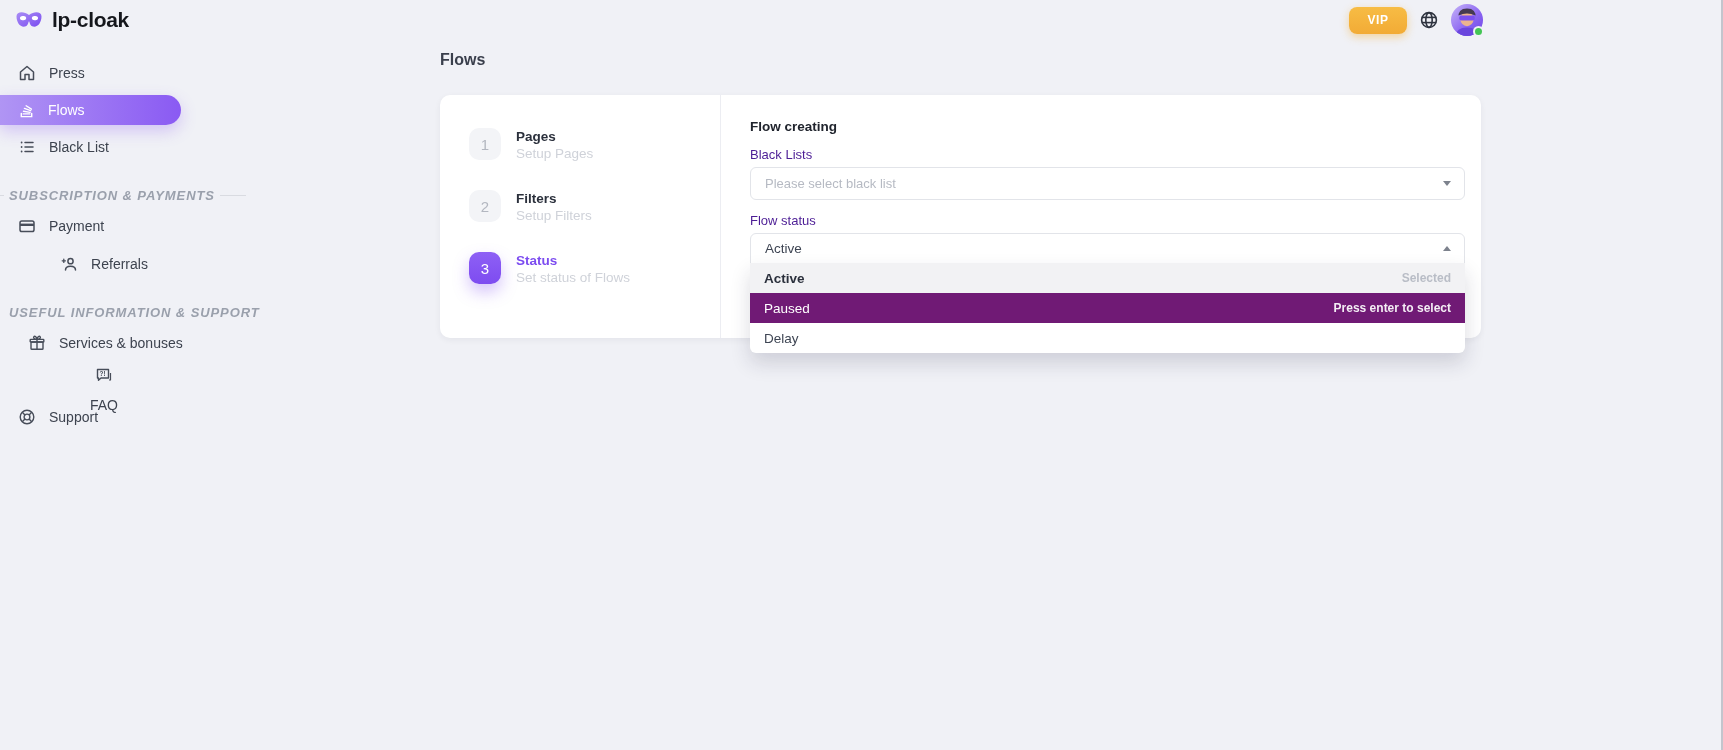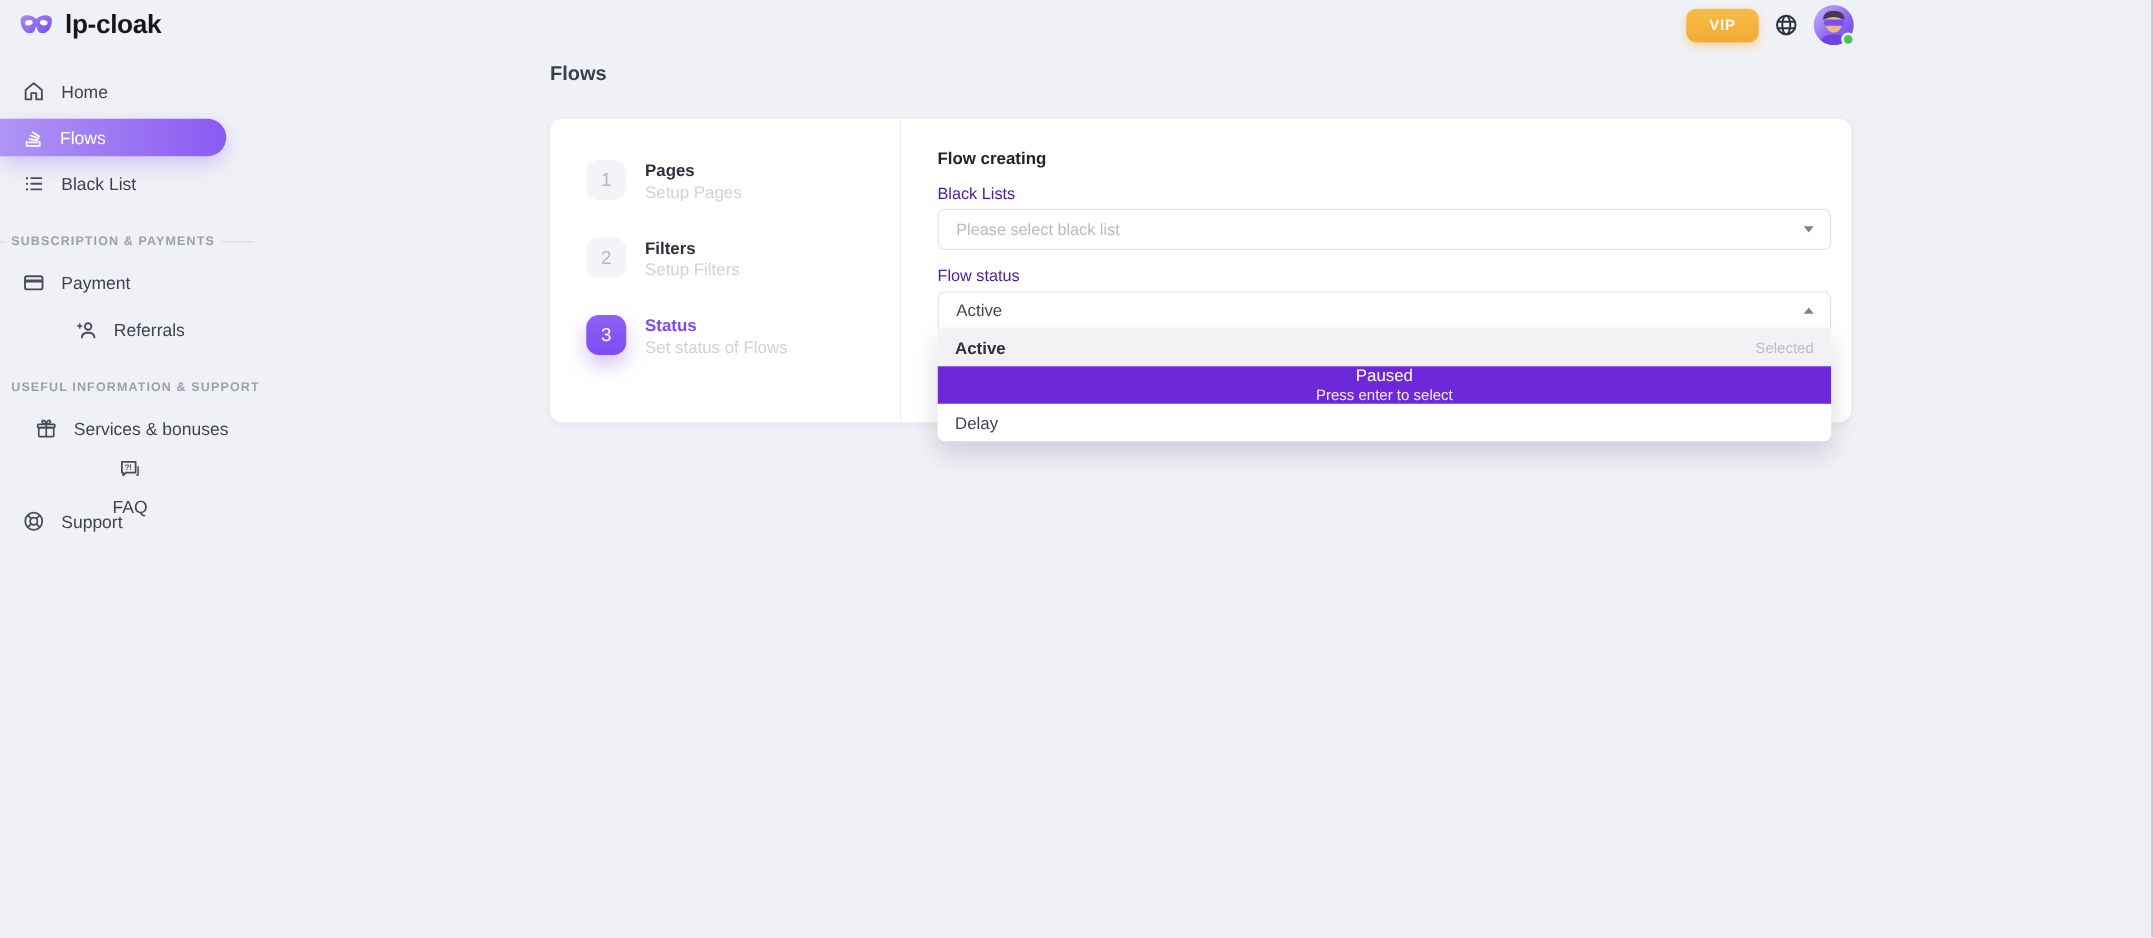--- a/index.html
+++ b/index.html
@@ -43,21 +43,21 @@
     position:absolute; left:0; top:95px; width:181px; height:30px;
     display:flex; align-items:center; gap:13px; padding-left:18px;
     background:linear-gradient(90deg,#b095f4,#8a5af3);
     border-radius:0 9999px 9999px 0;
     color:#fff; font-size:14px; cursor:pointer;
     box-shadow:0 6px 16px rgba(138,90,243,.30);
   }
   .nav-pill .ni { color:#fff; display:flex; }
   .section-head {
     position:absolute; display:flex; align-items:center; gap:5px;
-    font-size:10px; font-weight:700; letter-spacing:.9px; color:#9aa0ac; white-space:nowrap;
+    font-size:13px; font-weight:700; letter-spacing:.9px; color:#9aa0ac; white-space:nowrap;font-style:italic;
   }
   .section-head.lines::before { content:""; width:4px; height:1px; background:#d9dbe1; }
   .section-head.lines::after  { content:""; width:26px; height:1px; background:#d9dbe1; }
   .section-head.plain { padding-left:9px; }
   
   .page-title { position:absolute; left:440px; top:51px; font-size:16px; font-weight:600; color:#3a3f4c; }
   .card {
     position:absolute; left:440px; top:95px; width:1041px; height:243px;
     background:#fff; border-radius:10px;
     box-shadow:0 2px 6px rgba(28,33,56,.06);
@@ -97,22 +97,22 @@
   .dropdown {
     position:absolute; top:100%; left:-1px; right:-1px; z-index:20;
     background:#fff; border-radius:0 0 6px 6px; overflow:hidden;
     box-shadow:0 10px 20px rgba(30,34,60,.16);
   }
   .dd-option {
     height:30px; display:flex; align-items:center; justify-content:space-between;
     padding:0 14px; font-size:13.5px; color:#3e4553; cursor:pointer;
   }
   .dd-option.selected { background:#f2f2f4; font-weight:700; color:#2b303c; }
-  .dd-option.highlighted { background:#6d28d9; color:#fff;flex-direction:column; }
-  .dd-hint { font-size:12px; color:#b9bdc6; font-weight:400; }
+  .dd-option.highlighted { background:#701a75; color:#fff; }
+  .dd-hint { font-size:12px; color:#b9bdc6; font-weight:700; }
   .dd-option.highlighted .dd-hint { color:rgba(255,255,255,.92); }
   .scroll-edge { position:absolute; right:0; top:0; width:2px; height:100%; background:#c3c5cd; }
 </style>
 </head>
 <body>
 
 <div class="logo">
   <span style="display:flex;">
     <svg width="30" height="22" viewBox="0 0 48 34">
       <defs>
@@ -155,21 +155,21 @@
 </div>
 
 <nav class="sidebar">
 
   <div class="nav-item" style="top:59px;">
     <span class="ni">
       <svg width="18" height="18" viewBox="0 0 18 18" fill="none" stroke="currentColor" stroke-width="1.5" stroke-linejoin="round">
         <path d="M2.5,8 L9,2.5 L15.5,8 V15.5 H11 V10.5 H7 V15.5 H2.5 Z"></path>
       </svg>
     </span>
-    <span>Home</span>
+    <span>Press</span>
   </div>
 
   <div class="nav-pill">
     <span class="ni">
       <svg width="17" height="17" viewBox="0 0 18 18" fill="none" stroke="currentColor" stroke-width="1.5" stroke-linecap="round">
         <path d="M3.5,12 V15.5 H14.5 V12"></path>
         <line x1="5.5" y1="12.6" x2="12.5" y2="12.6"></line>
         <line x1="5.8" y1="9.8" x2="12.8" y2="11"></line>
         <line x1="6.8" y1="6.8" x2="13.4" y2="9.2"></line>
         <line x1="8.6" y1="4" x2="14.2" y2="7.6"></line>

